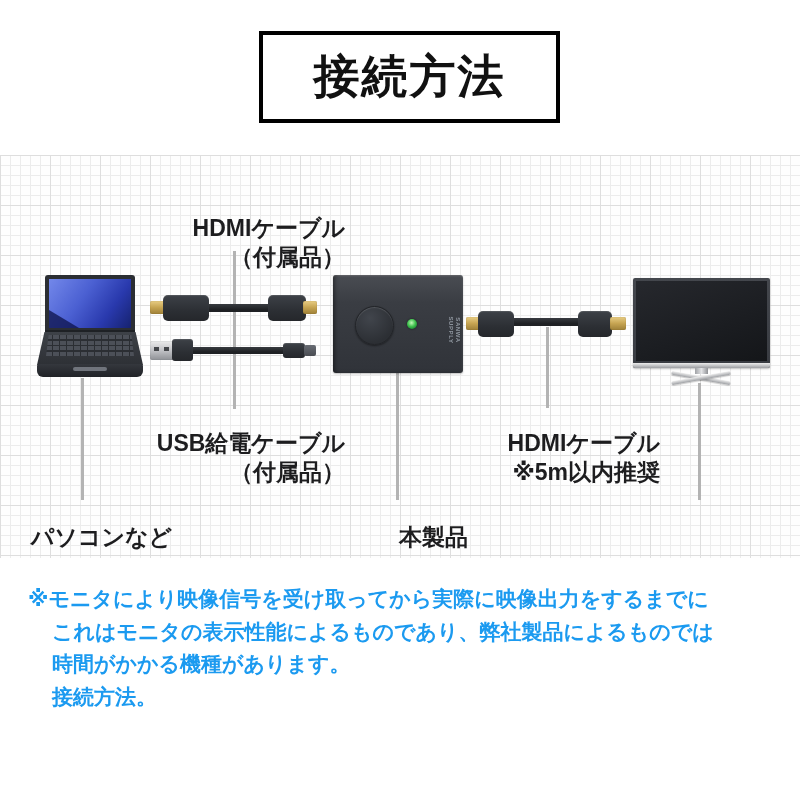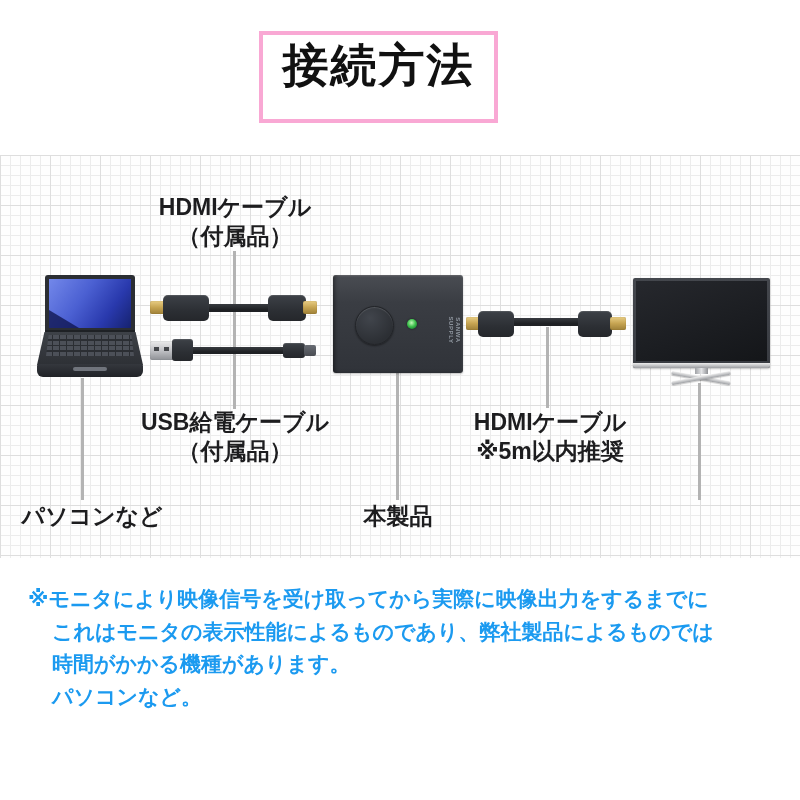--- a/index.html
+++ b/index.html
@@ -1,36 +1,36 @@
 <!DOCTYPE html>
 <html><head>
 <meta charset="utf-8">
 <style>
   html,body{margin:0;padding:0;background:#fff;}
   body{width:800px;height:800px;overflow:hidden;font-family:"Liberation Sans","DejaVu Sans",sans-serif;}
   .page{position:relative;width:800px;height:800px;background:#fff;}
 
   
-  .title-box{position:absolute;left:259px;top:31px;width:239px;height:92px;box-sizing:border-box;
-    border:4px solid #f9a8d4;background:#fff;display:flex;justify-content:center;}
+  .title-box{position:absolute;left:259px;top:31px;width:301px;height:92px;box-sizing:border-box;
+    border:4px solid #000000;background:#fff;display:flex;align-items:center;justify-content:center;}
   .title-text{font-size:46px;font-weight:bold;color:#111;letter-spacing:2px;}
 
   
   .grid-panel{position:absolute;left:0;top:155px;width:800px;height:403px;background-color:#fefefe;
     background-image:
       linear-gradient(to right,#dedede 1px,transparent 1px),
       linear-gradient(to bottom,#dedede 1px,transparent 1px),
       linear-gradient(to right,#ececec 1px,transparent 1px),
       linear-gradient(to bottom,#ececec 1px,transparent 1px);
     background-size:50px 50px,50px 50px,10px 10px,10px 10px;}
 
   .lead{position:absolute;width:3px;background:#b3b3b3;z-index:1;}
 
-  .diagram-label{position:absolute;z-index:3;text-align:center;font-size:23px;line-height:29px;
-    font-weight:600;color:#1d1d1f;}
+  .diagram-label{position:absolute;z-index:3;text-align:right;font-size:23px;line-height:29px;
+    font-weight:600;color:#1d1d1f;margin-top:21px;}
 
   
   .laptop{position:absolute;left:37px;top:120px;width:106px;height:103px;z-index:2;}
   .laptop-screen{position:absolute;left:8px;top:0;width:90px;height:57px;background:#2b2e33;
     border-radius:3px 3px 0 0;box-sizing:border-box;border-bottom:2px solid #1e2125;}
   .laptop-display{position:absolute;left:4px;top:4px;width:82px;height:49px;overflow:hidden;
     background:linear-gradient(125deg,#7388ea 0%,#4b60d2 40%,#2939ad 72%,#16226f 100%);}
   .laptop-display-corner{position:absolute;left:0;bottom:0;width:0;height:0;
     border-bottom:18px solid rgba(12,18,74,.75);border-right:30px solid transparent;}
   .laptop-deck{position:absolute;left:0;top:57px;width:106px;height:33px;
@@ -186,16 +186,16 @@
       <div class="tv-leg a"></div>
       <div class="tv-leg b"></div>
     </div>
 
   </div>
 
   <div class="footnote">
     <div>※モニタにより映像信号を受け取ってから実際に映像出力をするまでに</div>
     <div class="indent">これはモニタの表示性能によるものであり、弊社製品によるものでは</div>
     <div class="indent">時間がかかる機種があります。</div>
-    <div class="indent">パソコンなど。</div>
+    <div class="indent">接続方法。</div>
   </div>
 
 </div>
 
 </body></html>

